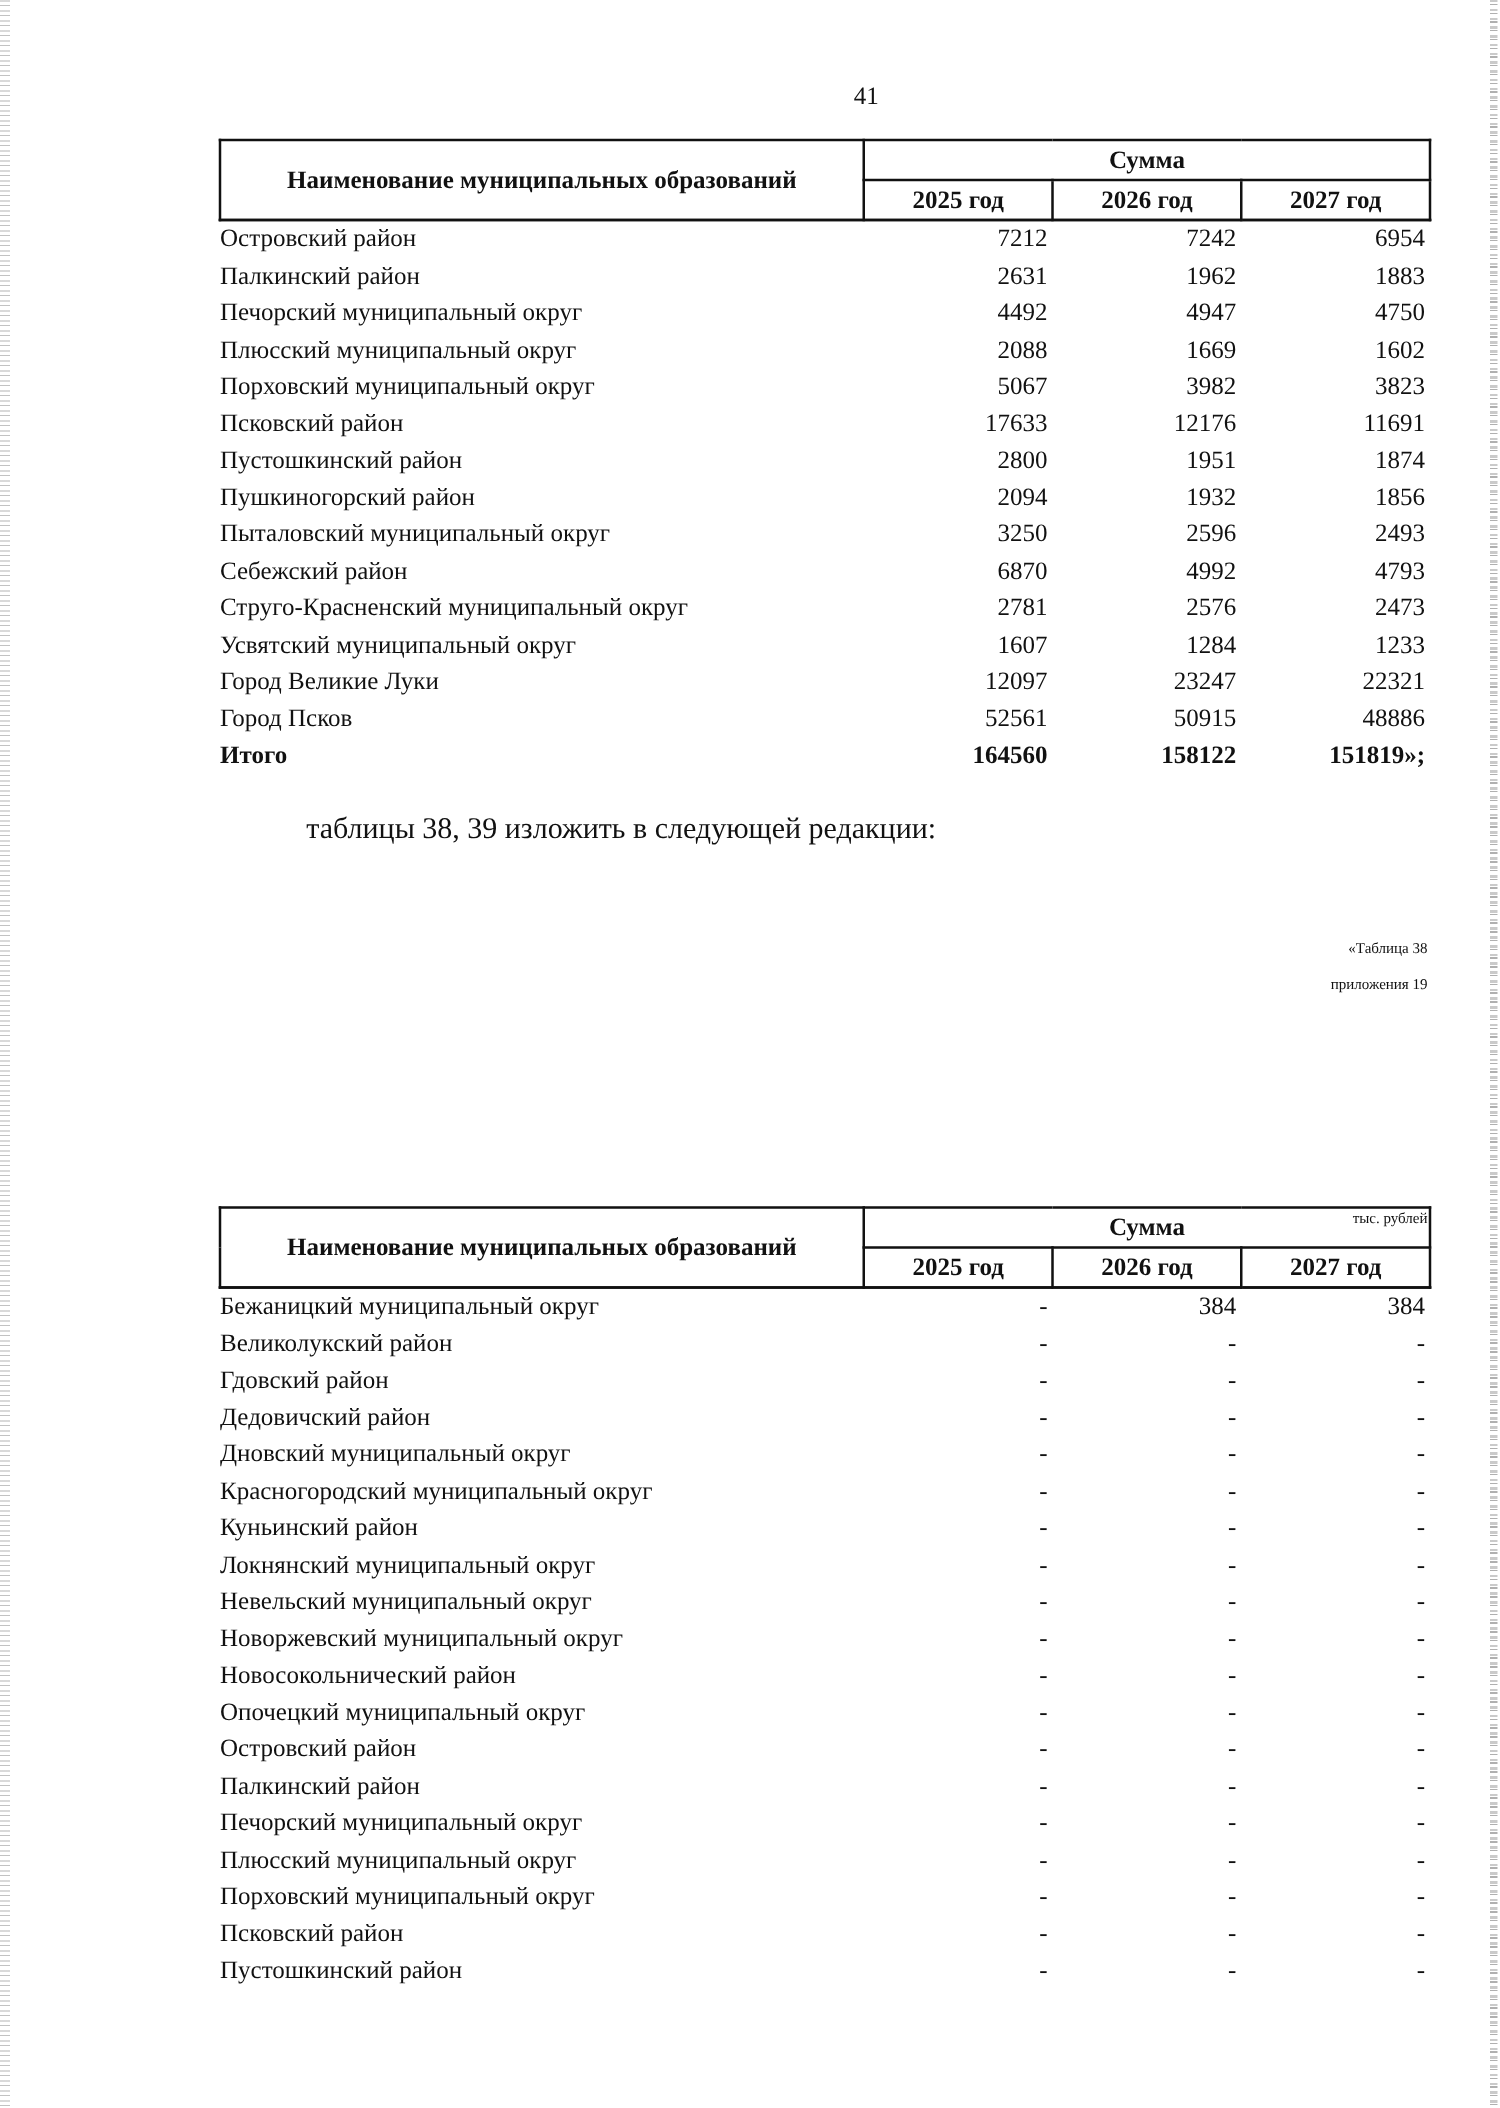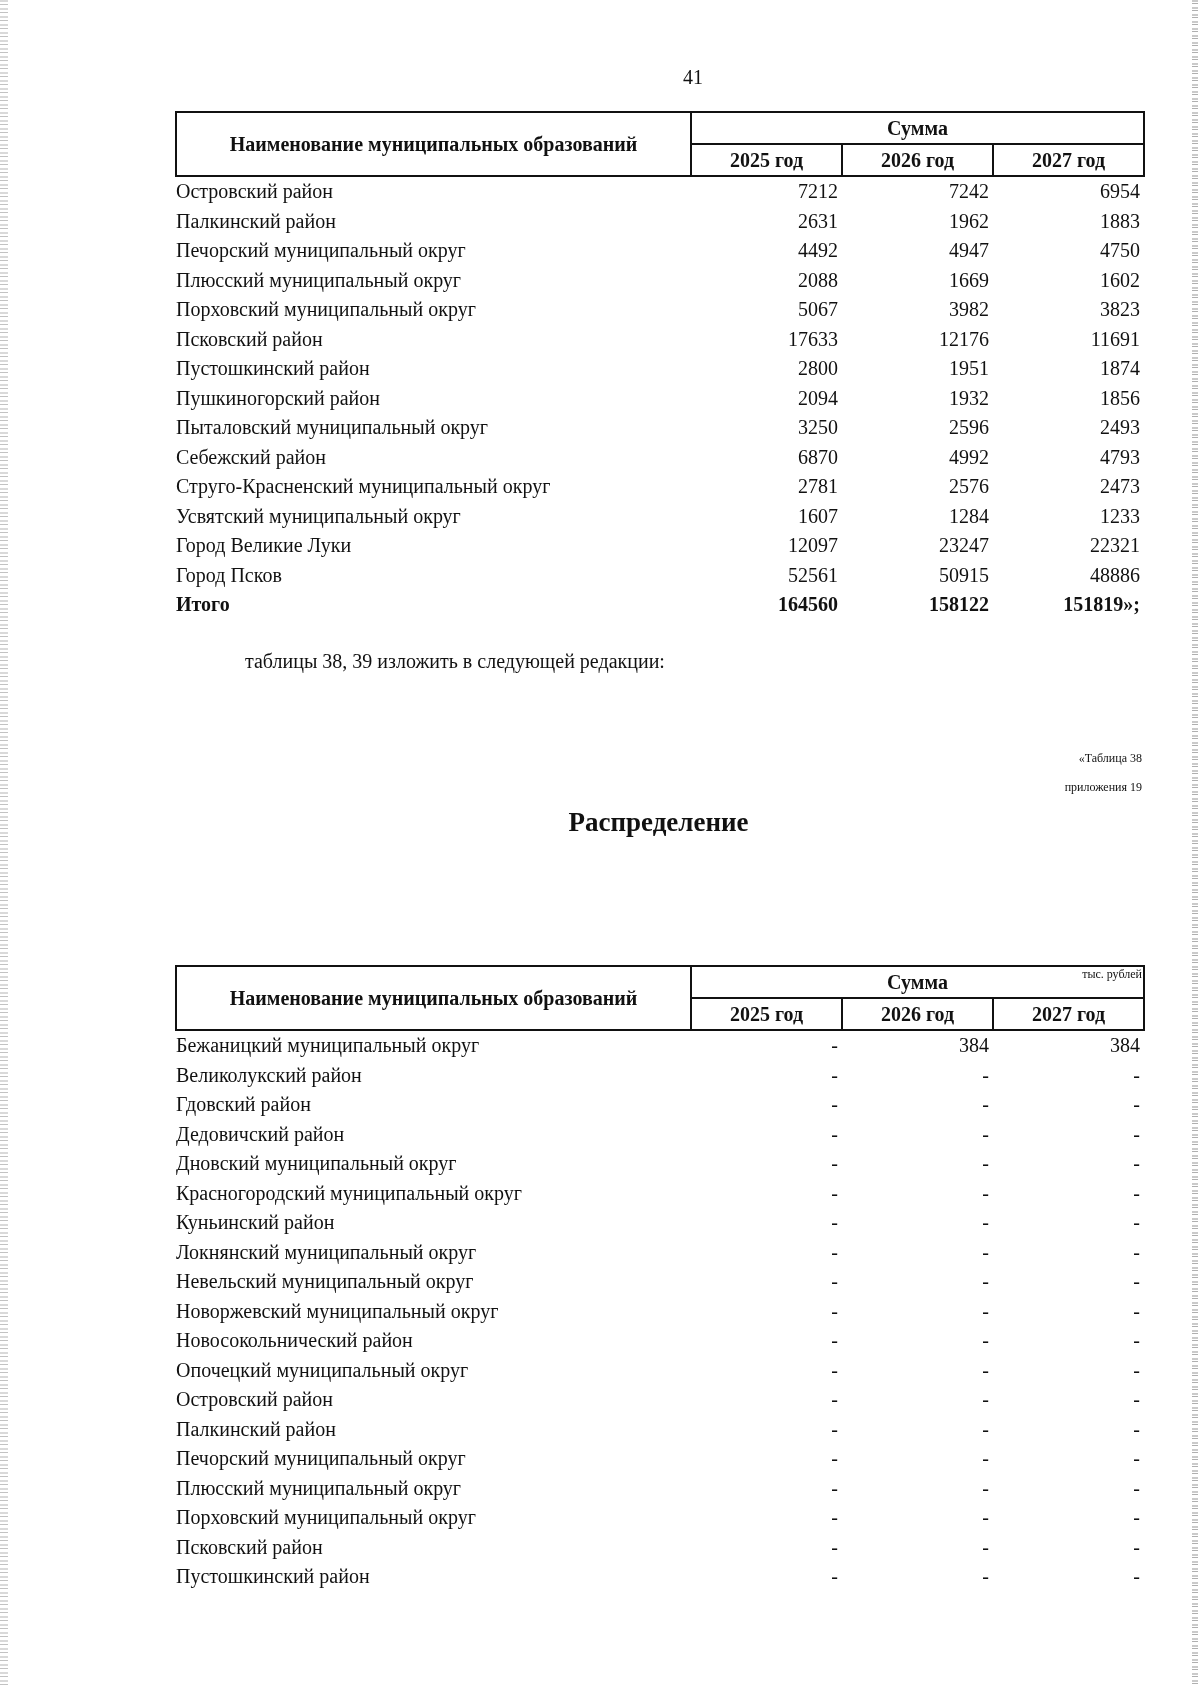--- a/index.html
+++ b/index.html
@@ -21,21 +21,21 @@
   table.grid td.num { text-align: right; padding-right: 4px; }
   table.grid tr.total td { font-weight: bold; }
   table.grid th.h-name { height: 62px; }
   table.grid th.h-sum { height: 30px; border-bottom-width: 2px; }
   table.grid th.h-year { height: 30px; }
   table.grid thead { border: 2px solid #b91c1c; }
 
   #table1 { top: 111px; }
   #table2 { top: 965px; }
 
-  .para { position: absolute; left: 245px; top: 650px; font-size: 20px; }
+  .para { position: absolute; left: 245px; top: 650px; font-size: 24px; }
   .caption-right { position: absolute; right: 58px; text-align: right; font-size: 12px; line-height: 29px; margin-top: 22px; }
   #caption1 { top: 722px; }
   .title-block { position: absolute; left: 175px; width: 967px; top: 805px; text-align: center;
                  font-weight: bold; font-size: 27px; line-height: 35px; }
   #units { top: 938px; }
 </style>
 </head>
 <body>
 
 <div class="scan-edge-left"></div>
@@ -156,21 +156,20 @@
 </table>
 
 <div class="para">таблицы 38, 39 изложить в следующей редакции:</div>
 
 <div class="caption-right" id="caption1">
   <div>«Таблица 38</div>
   <div>приложения 19</div>
 </div>
 
 <div class="title-block">
-  <div>Распределение</div>
 </div>
 
 <div class="caption-right" id="units">тыс. рублей</div>
 
 <table class="grid" id="table2">
   <colgroup>
       <col class="c-name">
       <col class="c-num">
       <col class="c-num">
       <col class="c-num">

